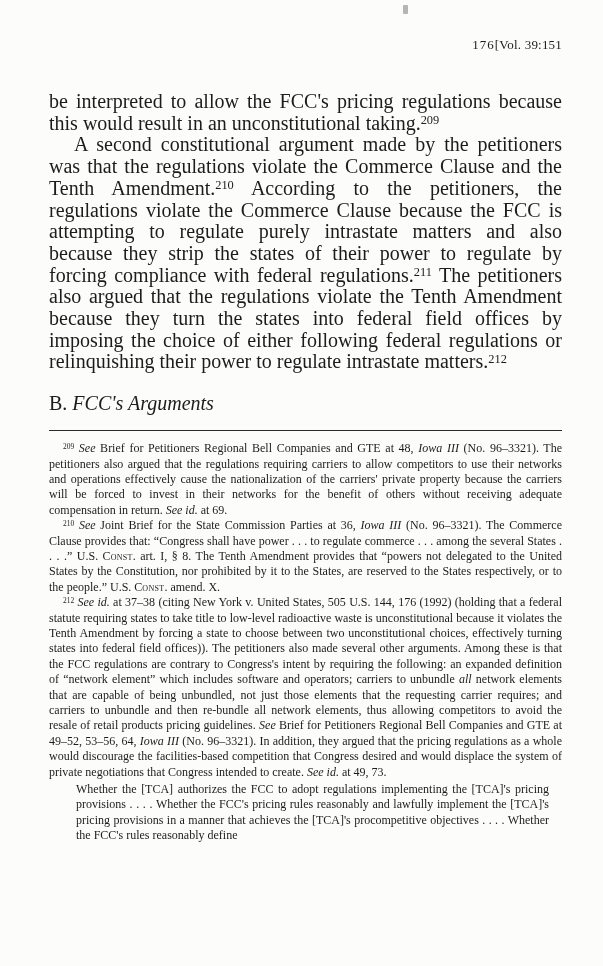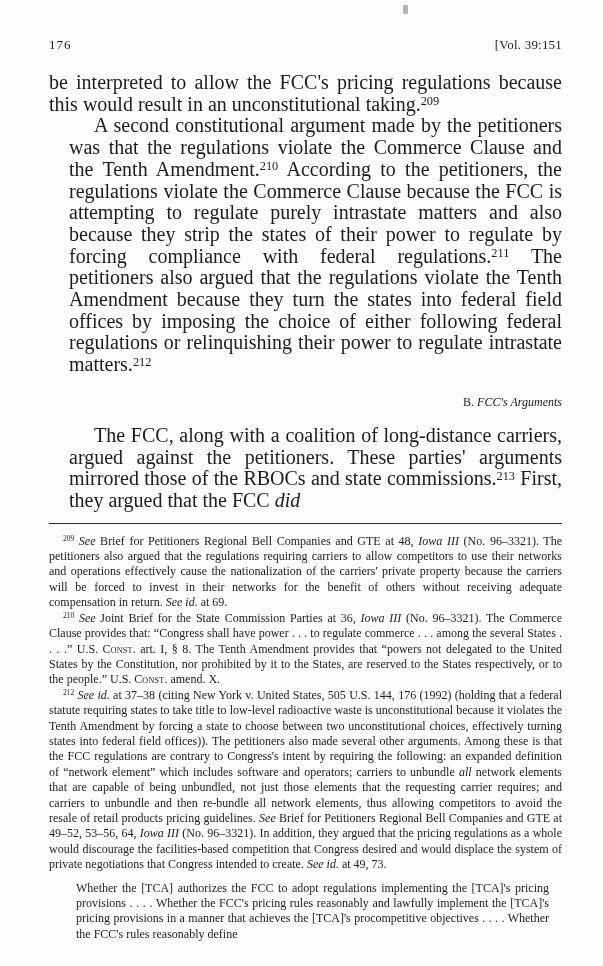--- a/index.html
+++ b/index.html
@@ -11,40 +11,40 @@
     color:var(--ink,#1c1c1c);
     font-family:"Liberation Serif","DejaVu Serif",serif;
     overflow:hidden;
   }
   .content {
     position:absolute;
     left:49px; top:37px;
     width:513px;
   }
   .running-header {
-    display:flex; justify-content:space-between; align-items:baseline;
+    display:flex; justify-content:flex-end; align-items:baseline;
     font-size:13px;
-    margin-bottom:19px;
+    margin-bottom:38px;
   }
   .running-header .page-num { letter-spacing:1px; }
   .running-header .journal {
     font-style:italic; font-weight:bold;
     font-size:13.5px; letter-spacing:0.6px;
   }
   .running-header .vol { letter-spacing:0.2px; }
 
   .body-text p.body-para {
     font-size:20px; line-height:21.7px;
     text-align:justify;
   }
-  .body-text p.body-para.indent { text-indent:25px;margin-left:20px; }
+  .body-text p.body-para.indent { text-indent:25px; }
 
   .section-heading {
-    text-align:right;
-    font-size:12px;
+    text-align:left;
+    font-size:20px;
     margin:19px 0 15px 0;
   }
   .section-heading em { font-style:italic; }
 
   sup {
     font-size:62%;
     line-height:0;
     position:relative;
     top:-0.45em;
     vertical-align:baseline;
@@ -59,21 +59,21 @@
   }
 
   .footnotes p.footnote {
     font-size:12px; line-height:15.4px;
     text-align:justify;
     text-indent:14px;
   }
   .footnotes blockquote.fn-quote {
     font-size:12px; line-height:15.4px;
     text-align:justify;
-    margin:8px 13px 0 27px;
+    margin:2px 13px 0 27px;
   }
   .sc { font-variant:small-caps; letter-spacing:0.3px; }
   em { font-style:italic; }
 
   .scan-artifact {
     position:absolute;
     left:403px; top:5px;
     width:5px; height:9px;
     background:#8f8f8c;
     opacity:0.65;
@@ -89,21 +89,20 @@
 
     <div class="running-header">
       <span class="page-num">176</span>
       <span class="vol">[Vol. 39:151</span>
     </div>
 
     <div class="body-text" id="body-container">
         <p class="body-para">be interpreted to allow the FCC's pricing regulations because this would result in an unconstitutional taking.<sup>209</sup></p>
         <p class="body-para indent">A second constitutional argument made by the petitioners was that the regulations violate the Commerce Clause and the Tenth Amendment.<sup>210</sup> According to the petitioners, the regulations violate the Commerce Clause because the FCC is attempting to regulate purely intrastate matters and also because they strip the states of their power to regulate by forcing compliance with federal regulations.<sup>211</sup> The petitioners also argued that the regulations violate the Tenth Amendment because they turn the states into federal field offices by imposing the choice of either following federal regulations or relinquishing their power to regulate intrastate matters.<sup>212</sup></p>
         <div class="section-heading">B.  <em>FCC's Arguments</em></div>
-        <p class="body-para indent">The FCC, along with a coalition of long-distance carriers, argued against the petitioners. These parties' arguments mirrored those of the RBOCs and state commissions.<sup>213</sup> First, they argued that the FCC <em>did</em></p>
       </div>
 
     <hr class="footnote-rule">
 
     <div class="footnotes" id="footnote-container">
         <p class="footnote"><sup>209</sup> <em>See</em> Brief for Petitioners Regional Bell Companies and GTE at 48, <em>Iowa III</em> (No. 96–3321). The petitioners also argued that the regulations requiring carriers to allow competitors to use their networks and operations effectively cause the nationalization of the carriers' private property because the carriers will be forced to invest in their networks for the benefit of others without receiving adequate compensation in return. <em>See id.</em> at 69.</p>
         <p class="footnote"><sup>210</sup> <em>See</em> Joint Brief for the State Commission Parties at 36, <em>Iowa III</em> (No. 96–3321). The Commerce Clause provides that: “Congress shall have power . . . to regulate commerce . . . among the several States . . . .” U.S. C<span class="sc">onst</span>. art. I, § 8. The Tenth Amendment provides that “powers not delegated to the United States by the Constitution, nor prohibited by it to the States, are reserved to the States respectively, or to the people.” U.S. C<span class="sc">onst</span>. amend. X.</p>
         <p class="footnote"><sup>212</sup> <em>See id.</em> at 37–38 (citing New York v. United States, 505 U.S. 144, 176 (1992) (holding that a federal statute requiring states to take title to low-level radioactive waste is unconstitutional because it violates the Tenth Amendment by forcing a state to choose between two unconstitutional choices, effectively turning states into federal field offices)). The petitioners also made several other arguments. Among these is that the FCC regulations are contrary to Congress's intent by requiring the following: an expanded definition of “network element” which includes software and operators; carriers to unbundle <em>all</em> network elements that are capable of being unbundled, not just those elements that the requesting carrier requires; and carriers to unbundle and then re-bundle all network elements, thus allowing competitors to avoid the resale of retail products pricing guidelines. <em>See</em> Brief for Petitioners Regional Bell Companies and GTE at 49–52, 53–56, 64, <em>Iowa III</em> (No. 96–3321). In addition, they argued that the pricing regulations as a whole would discourage the facilities-based competition that Congress desired and would displace the system of private negotiations that Congress intended to create. <em>See id.</em> at 49, 73.</p>
         <blockquote class="fn-quote">Whether the [TCA] authorizes the FCC to adopt regulations implementing the [TCA]'s pricing provisions . . . . Whether the FCC's pricing rules reasonably and lawfully implement the [TCA]'s pricing provisions in a manner that achieves the [TCA]'s procompetitive objectives . . . . Whether the FCC's rules reasonably define</blockquote>
       </div>

